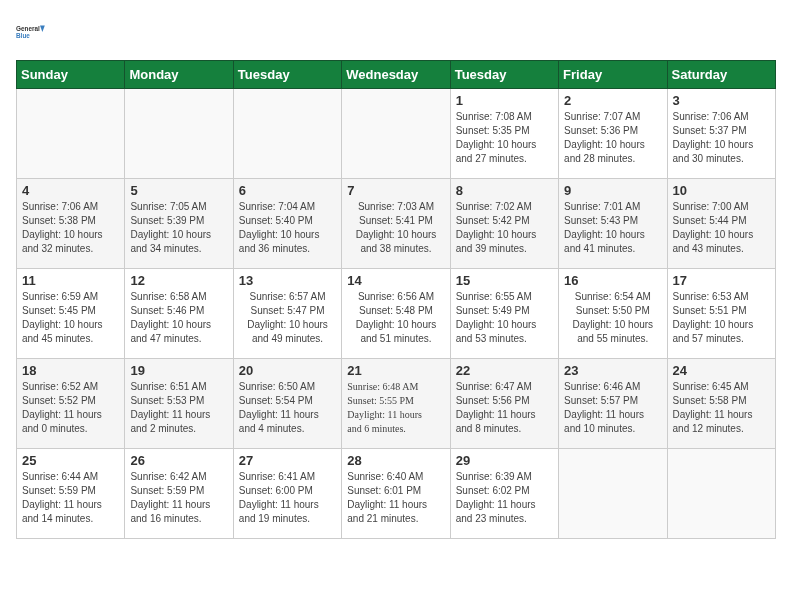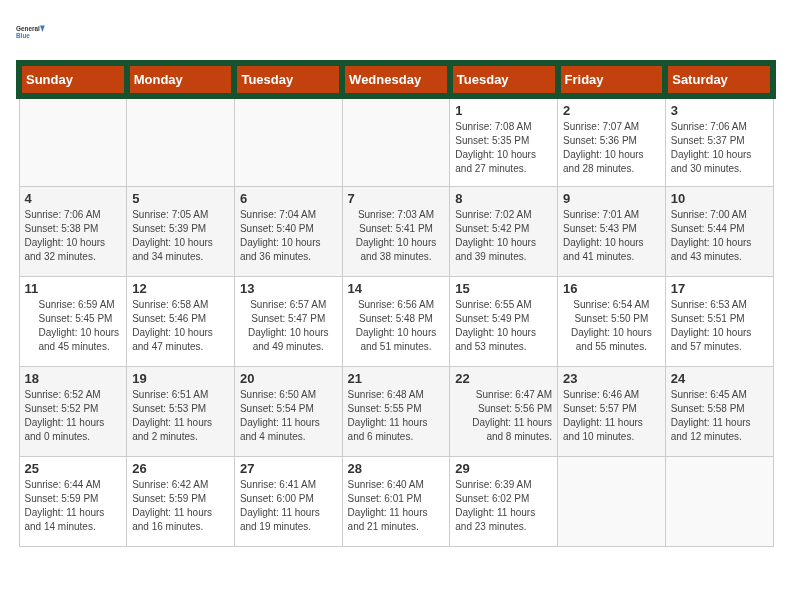--- a/index.html
+++ b/index.html
@@ -36,27 +36,27 @@
     .title-block h2 {
       font-size: 16px;
       font-weight: normal;
       color: #555;
     }
     table {
       width: 100%;
       border-collapse: collapse;
     }
     thead th {
-      background-color: #c2410c;
+      background-color: #15803d;
       color: #fff;
       font-size: 13px;
       font-weight: bold;
       padding: 6px 4px;
       text-align: left;
-      border: 6px solid #14532d;
+      border: 1px solid #14532d;
     }
     td {
       border: 1px solid #ccc;
       vertical-align: top;
       padding: 4px 5px;
       font-size: 10.5px;
       color: #333;
       width: calc(100% / 7);
       height: 90px;
       background: #fff;
@@ -183,21 +183,21 @@
           <div class="day-num">10</div>
           <div class="day-info" style="white-space: pre-line;">Sunrise: 7:00 AM
 Sunset: 5:44 PM
 Daylight: 10 hours
 and 43 minutes.</div>
         </td>
       </tr>
       <tr>
         <td>
           <div class="day-num">11</div>
-          <div class="day-info" style="white-space: pre-line; margin-left: 14px;">Sunrise: 6:59 AM
+          <div class="day-info" style="white-space: pre-line;">Sunrise: 6:59 AM
 Sunset: 5:45 PM
 Daylight: 10 hours
 and 45 minutes.</div>
         </td>
         <td>
           <div class="day-num">12</div>
           <div class="day-info" style="white-space: pre-line;">Sunrise: 6:58 AM
 Sunset: 5:46 PM
 Daylight: 10 hours
 and 47 minutes.</div>
@@ -255,28 +255,28 @@
         </td>
         <td>
           <div class="day-num">20</div>
           <div class="day-info" style="white-space: pre-line;">Sunrise: 6:50 AM
 Sunset: 5:54 PM
 Daylight: 11 hours
 and 4 minutes.</div>
         </td>
         <td>
           <div class="day-num">21</div>
-          <div class="day-info" style="white-space: pre-line;">Sunrise: 6:48 AM
+          <div class="day-info" style="white-space: pre-line; font-family: Liberation Serif, serif;">Sunrise: 6:48 AM
 Sunset: 5:55 PM
 Daylight: 11 hours
 and 6 minutes.</div>
         </td>
         <td>
           <div class="day-num">22</div>
-          <div class="day-info" style="white-space: pre-line; text-align: right;">Sunrise: 6:47 AM
+          <div class="day-info" style="white-space: pre-line;">Sunrise: 6:47 AM
 Sunset: 5:56 PM
 Daylight: 11 hours
 and 8 minutes.</div>
         </td>
         <td>
           <div class="day-num">23</div>
           <div class="day-info" style="white-space: pre-line;">Sunrise: 6:46 AM
 Sunset: 5:57 PM
 Daylight: 11 hours
 and 10 minutes.</div>

